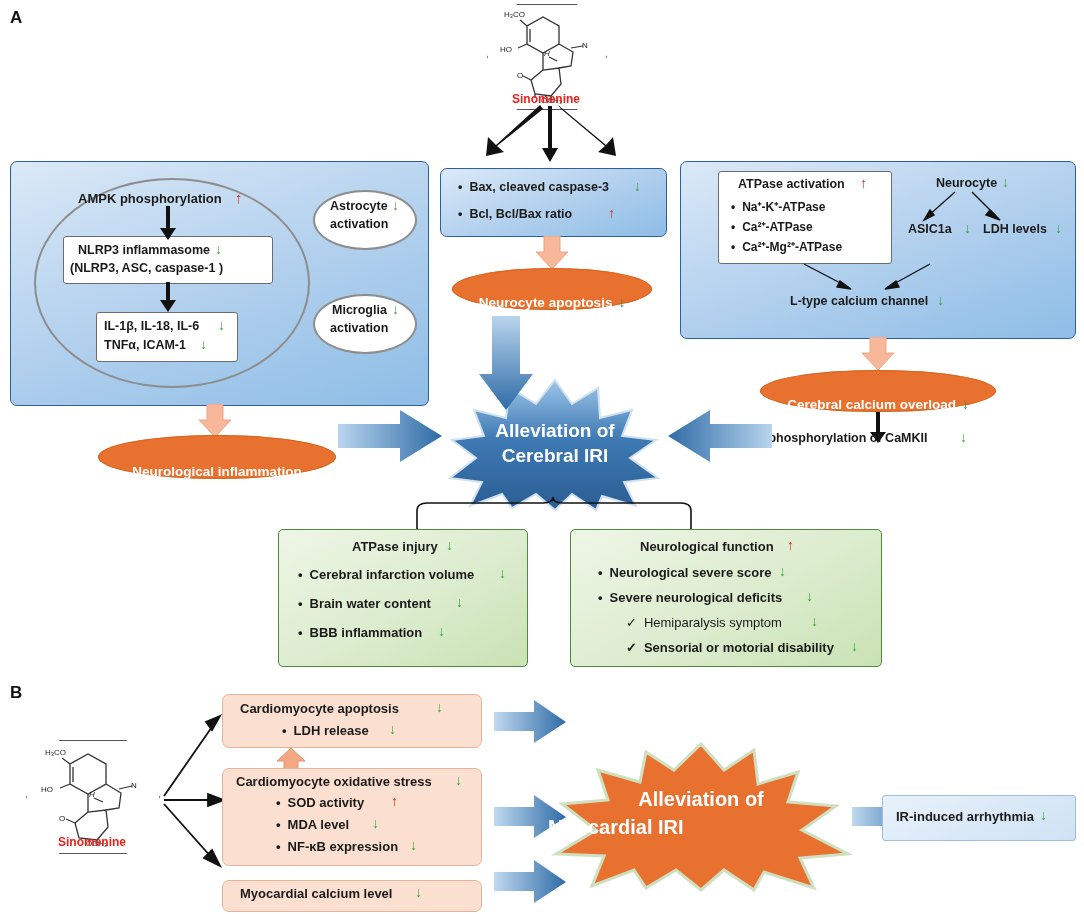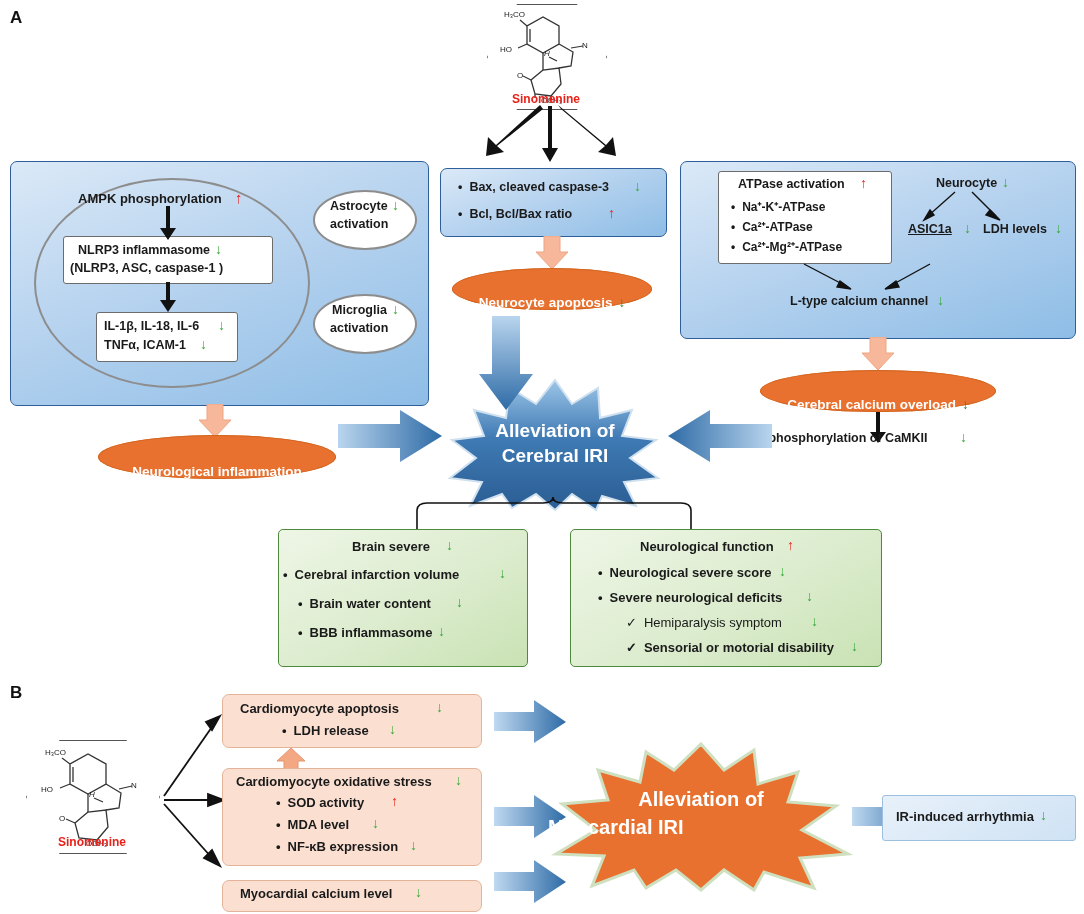--- a/index.html
+++ b/index.html
@@ -154,21 +154,21 @@
 <div class="bluebox" style="left:680px;top:161px;width:394px;height:176px;"></div>
 <div class="whitebox" style="left:718px;top:171px;width:172px;height:91px;"></div>
 <div class="txt" style="left:738px;top:177px;font-size:12.5px;font-weight:bold;">ATPase activation</div>
 <div class="txt up" style="left:860px;top:175px;font-size:14px;">↑</div>
 <div class="txt bullet" style="left:731px;top:198px;font-size:12px;font-weight:bold;">Na⁺-K⁺-ATPase</div>
 <div class="txt bullet" style="left:731px;top:218px;font-size:12px;font-weight:bold;">Ca²⁺-ATPase</div>
 <div class="txt bullet" style="left:731px;top:238px;font-size:12px;font-weight:bold;">Ca²⁺-Mg²⁺-ATPase</div>
 
 <div class="txt" style="left:936px;top:176px;font-size:12.5px;font-weight:bold;">Neurocyte</div>
 <div class="txt dn" style="left:1002px;top:174px;font-size:14px;">↓</div>
-<div class="txt" style="left:908px;top:222px;font-size:12.5px;font-weight:bold;text-decoration:underline;">ASIC1a</div>
+<div class="txt" style="left:908px;top:222px;font-size:12.5px;font-weight:bold;">ASIC1a</div>
 <div class="txt dn" style="left:964px;top:220px;font-size:14px;">↓</div>
 <div class="txt" style="left:983px;top:222px;font-size:12.5px;font-weight:bold;">LDH levels</div>
 <div class="txt dn" style="left:1055px;top:220px;font-size:14px;">↓</div>
 
 <svg class="abs" style="left:900px;top:190px;" width="140" height="36">
   <g stroke="#111" stroke-width="1.4" fill="#111">
     <line x1="55" y1="2" x2="28" y2="26"></line>
       <path d="M24 30 L34 25 L30 20 Z"></path>
     <line x1="72" y1="2" x2="96" y2="26"></line>
       <path d="M100 30 L90 20 L86 25 Z"></path>
@@ -243,27 +243,27 @@
       </linearGradient>
     </defs>
   <path d="M15 0 L43 0 L43 58 L56 58 L29 94 L2 58 L15 58 Z" fill="url(#ga3)"></path>
 </svg>
 
 <svg class="abs" style="left:415px;top:495px;" width="280" height="38">
   <path d="M2 36 L2 16 Q2 8 12 8 L128 8 Q138 8 138 2 Q138 8 148 8 L266 8 Q276 8 276 16 L276 36" fill="none" stroke="#111" stroke-width="1.6"></path>
 </svg>
 
 <div class="greenbox" style="left:278px;top:529px;width:248px;height:136px;"></div>
-<div class="txt" style="left:352px;top:539px;font-size:13px;font-weight:bold;">Brain severe</div>
+<div class="txt" style="left:352px;top:539px;font-size:13px;font-weight:bold;">ATPase injury</div>
 <div class="txt dn" style="left:446px;top:537px;font-size:14px;">↓</div>
-<div class="txt bullet" style="left:283px;top:567px;font-size:13px;font-weight:bold;text-align:center;">Cerebral infarction volume</div>
+<div class="txt bullet" style="left:298px;top:567px;font-size:13px;font-weight:bold;text-align:center;">Cerebral infarction volume</div>
 <div class="txt dn" style="left:499px;top:565px;font-size:14px;">↓</div>
 <div class="txt bullet" style="left:298px;top:596px;font-size:13px;font-weight:bold;">Brain water content</div>
 <div class="txt dn" style="left:456px;top:594px;font-size:14px;">↓</div>
-<div class="txt bullet" style="left:298px;top:625px;font-size:13px;font-weight:bold;">BBB inflammasome</div>
+<div class="txt bullet" style="left:298px;top:625px;font-size:13px;font-weight:bold;">BBB inflammation</div>
 <div class="txt dn" style="left:438px;top:623px;font-size:14px;">↓</div>
 
 <div class="greenbox" style="left:570px;top:529px;width:310px;height:136px;"></div>
 <div class="txt" style="left:640px;top:539px;font-size:13px;font-weight:bold;">Neurological function</div>
 <div class="txt up" style="left:787px;top:537px;font-size:14px;">↑</div>
 <div class="txt bullet" style="left:598px;top:565px;font-size:13px;font-weight:bold;">Neurological severe score</div>
 <div class="txt dn" style="left:779px;top:563px;font-size:14px;">↓</div>
 <div class="txt bullet" style="left:598px;top:590px;font-size:13px;font-weight:bold;">Severe neurological deficits</div>
 <div class="txt dn" style="left:806px;top:588px;font-size:14px;">↓</div>
 <div class="txt check" style="left:626px;top:615px;font-size:13px;font-weight:normal;">Hemiparalysis symptom</div>

